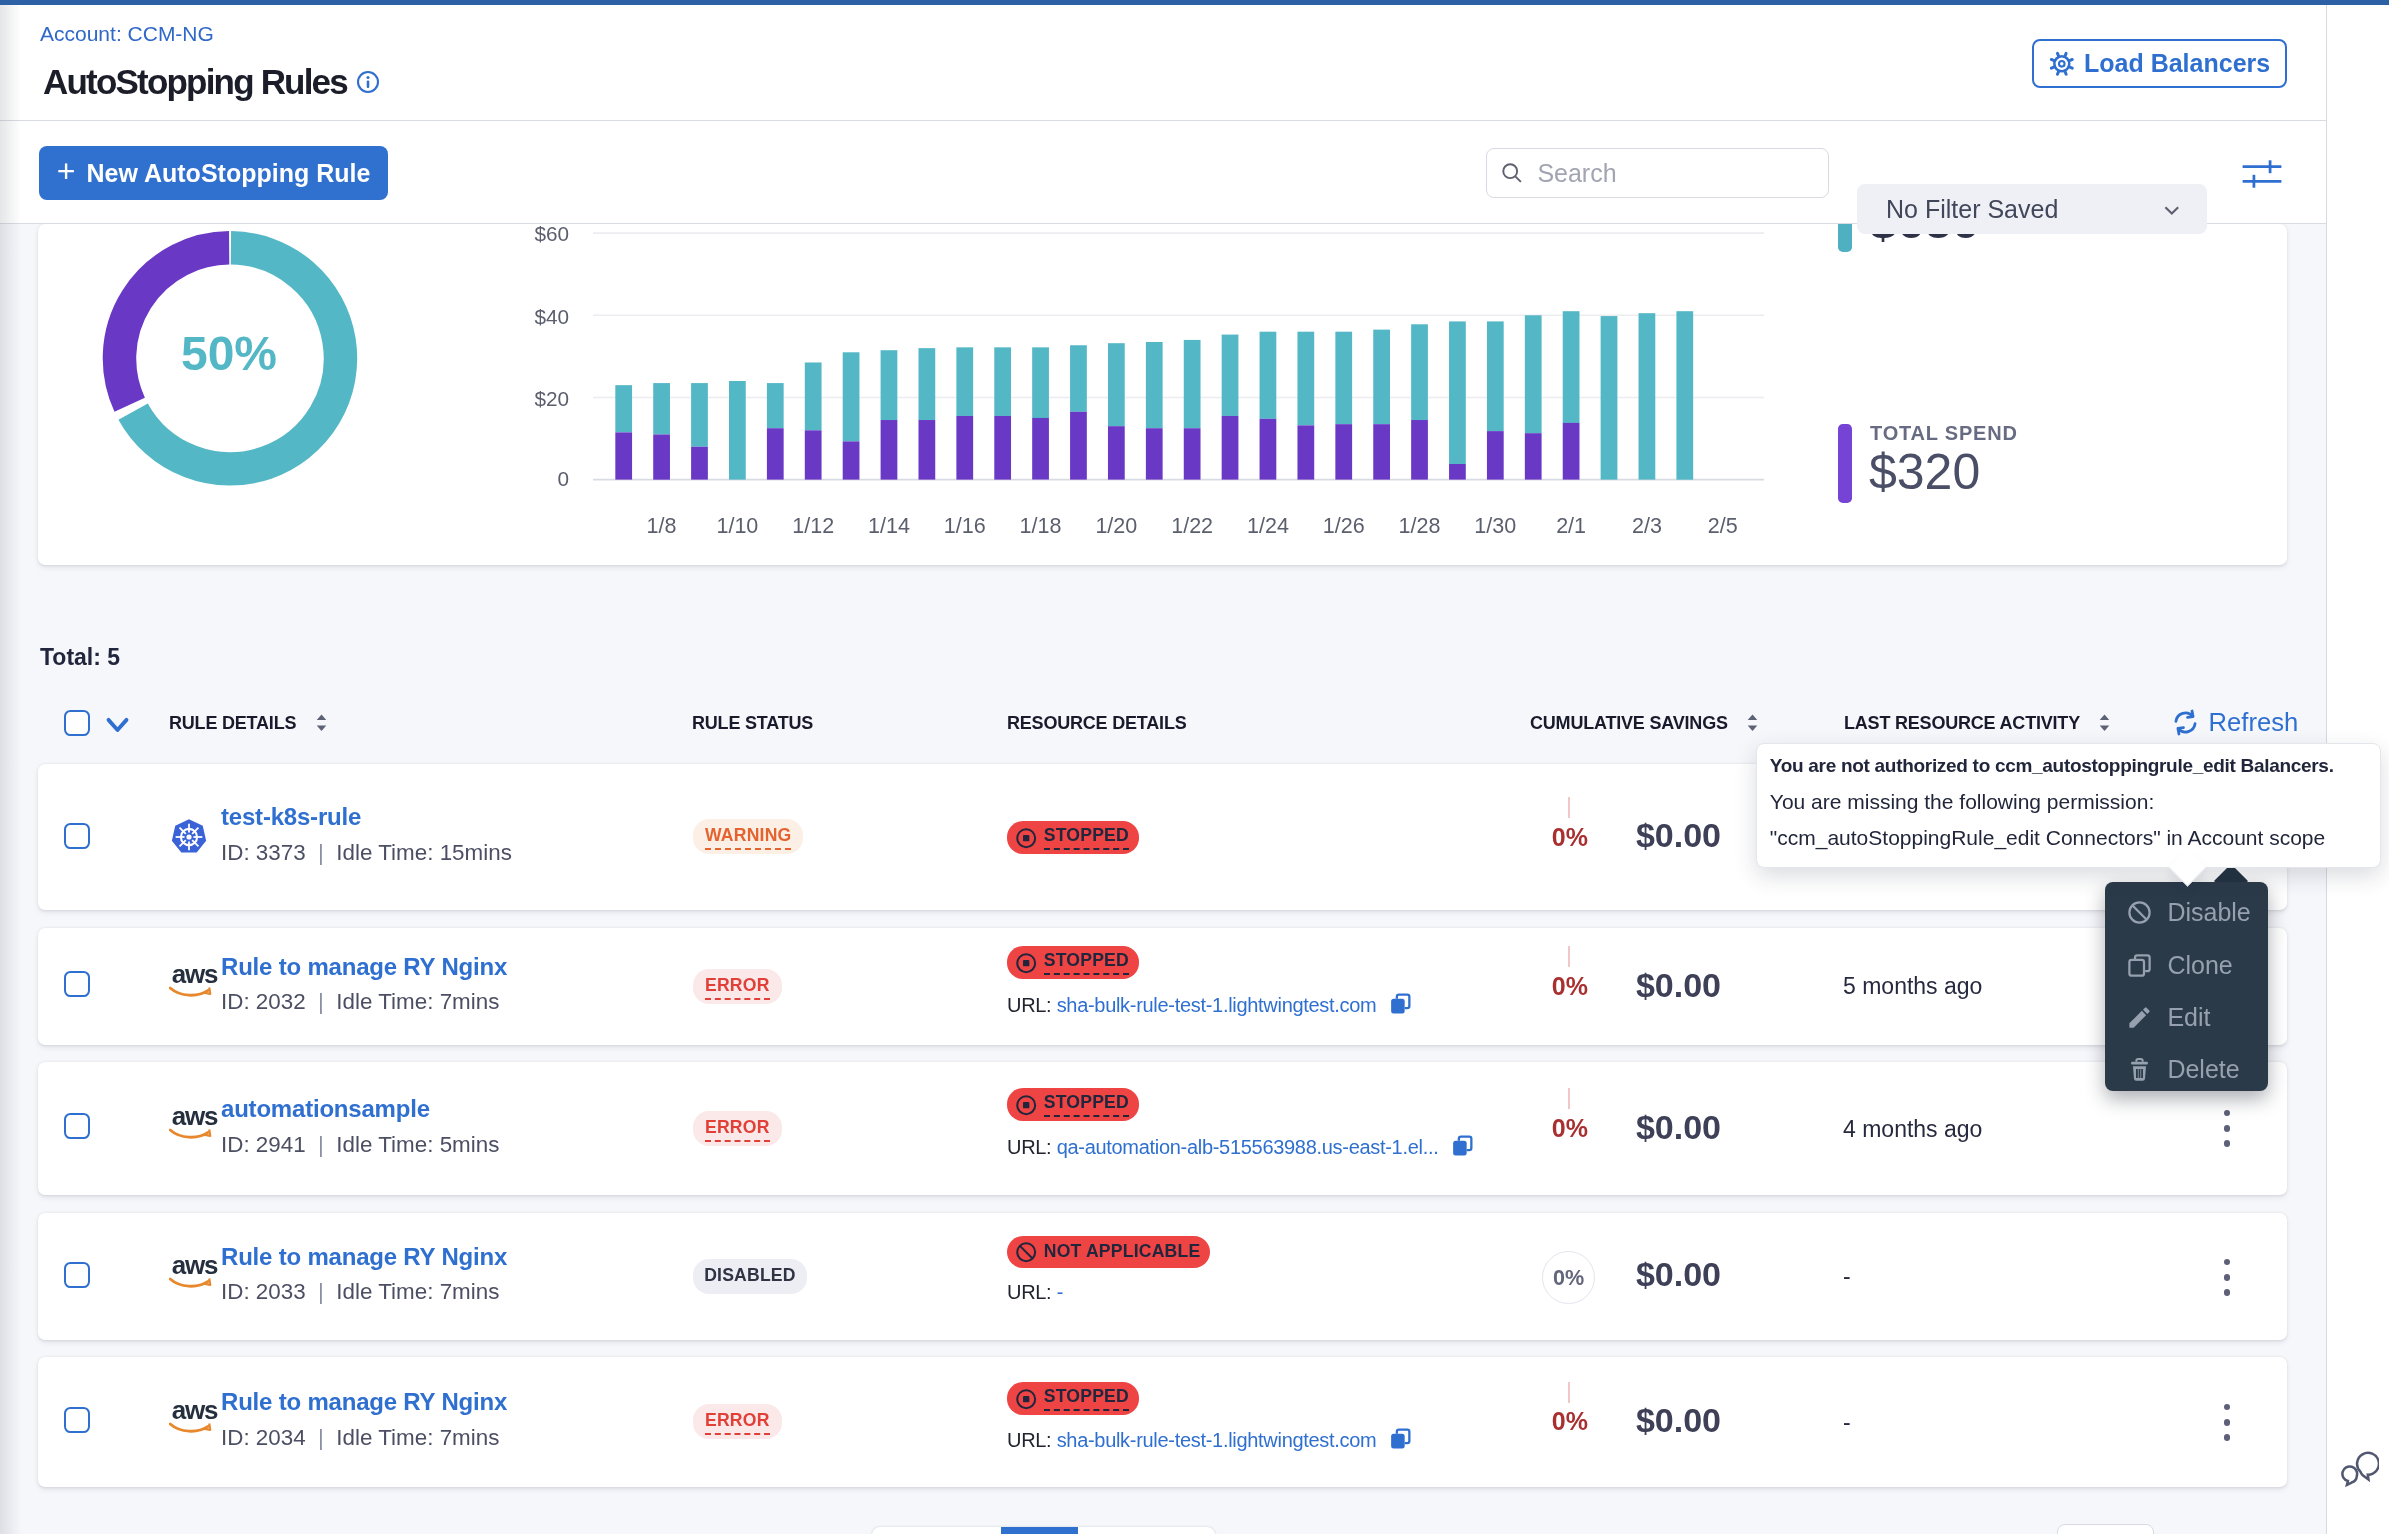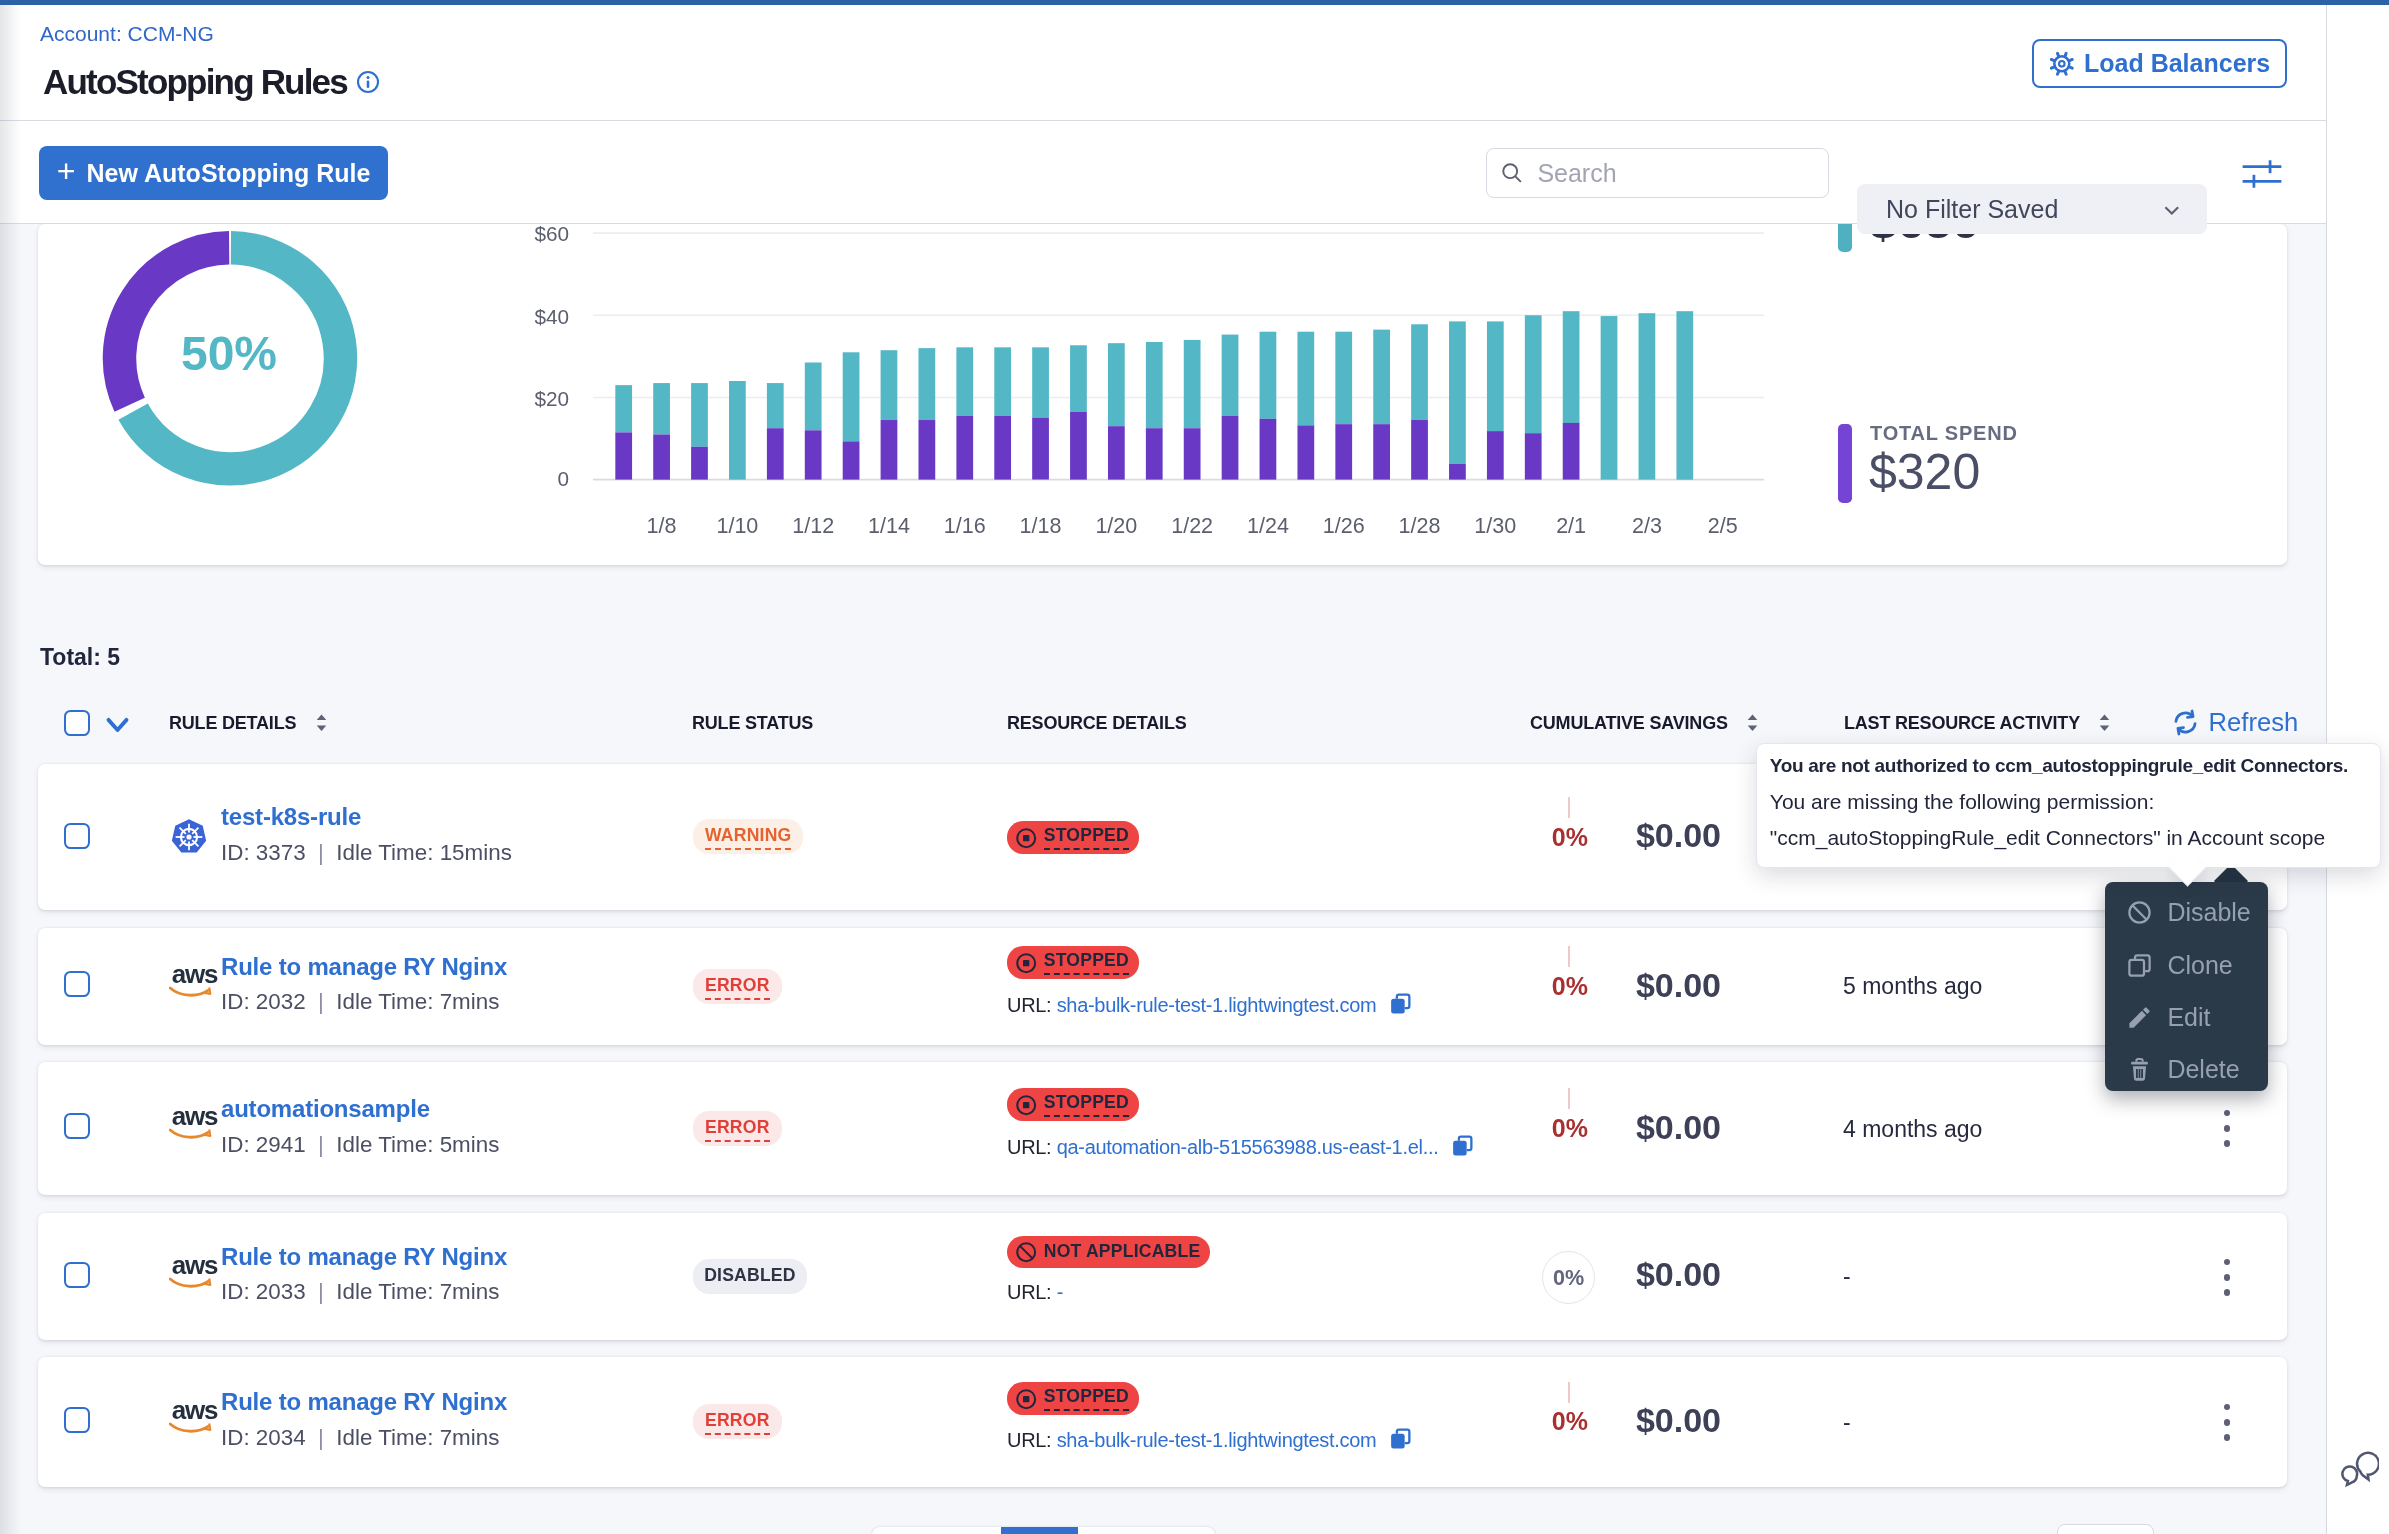--- a/index.html
+++ b/index.html
@@ -417,21 +417,21 @@
         <g stroke="#2b3a49" stroke-width="1.6">
           <line x1="9.7" y1="11.5" x2="9.7" y2="19.5"></line>
           <line x1="12" y1="11.5" x2="12" y2="19.5"></line>
           <line x1="14.3" y1="11.5" x2="14.3" y2="19.5"></line>
         </g>
         <rect x="4.5" y="5.2" width="15" height="2.4" rx="1"></rect>
         <path d="M9.2 5.2 V4.2 a1.6 1.6 0 0 1 1.6-1.6 h2.4 A1.6 1.6 0 0 1 14.8 4.2 v1" fill="none" stroke="#96a0ae" stroke-width="1.8"></path>
       </svg>Delete</div>
 </div>
 <div class="abs tooltip">
-  <div class="l1">You are not authorized to ccm_autostoppingrule_edit Connectors.</div>
+  <div class="l1">You are not authorized to ccm_autostoppingrule_edit Balancers.</div>
   <div class="l2">You are missing the following permission:</div>
   <div class="l3">"ccm_autoStoppingRule_edit Connectors" in Account scope</div>
 </div>
 <div class="abs tt-arrow"></div>
 
 <div class="abs" style="left:872px; top:1527px; width:343px; height:24px; background:#ffffff; border-radius:8px; box-shadow:0 0.8px 2.4px rgba(40,41,61,0.2); z-index:3;"></div>
 <div class="abs" style="left:1001px; top:1527px; width:77px; height:24px; background:#3070cf; z-index:4;"></div>
 <div class="abs" style="left:2057px; top:1524px; width:97px; height:24px; background:#ffffff; border:1.6px solid #d8dae3; border-radius:8px; z-index:3;"></div>
 
 <svg class="abs" style="left:2341px; top:1447px; z-index:9;" width="38" height="42" viewBox="0 0 48 52" fill="none" stroke="#515770" stroke-width="3.2">

